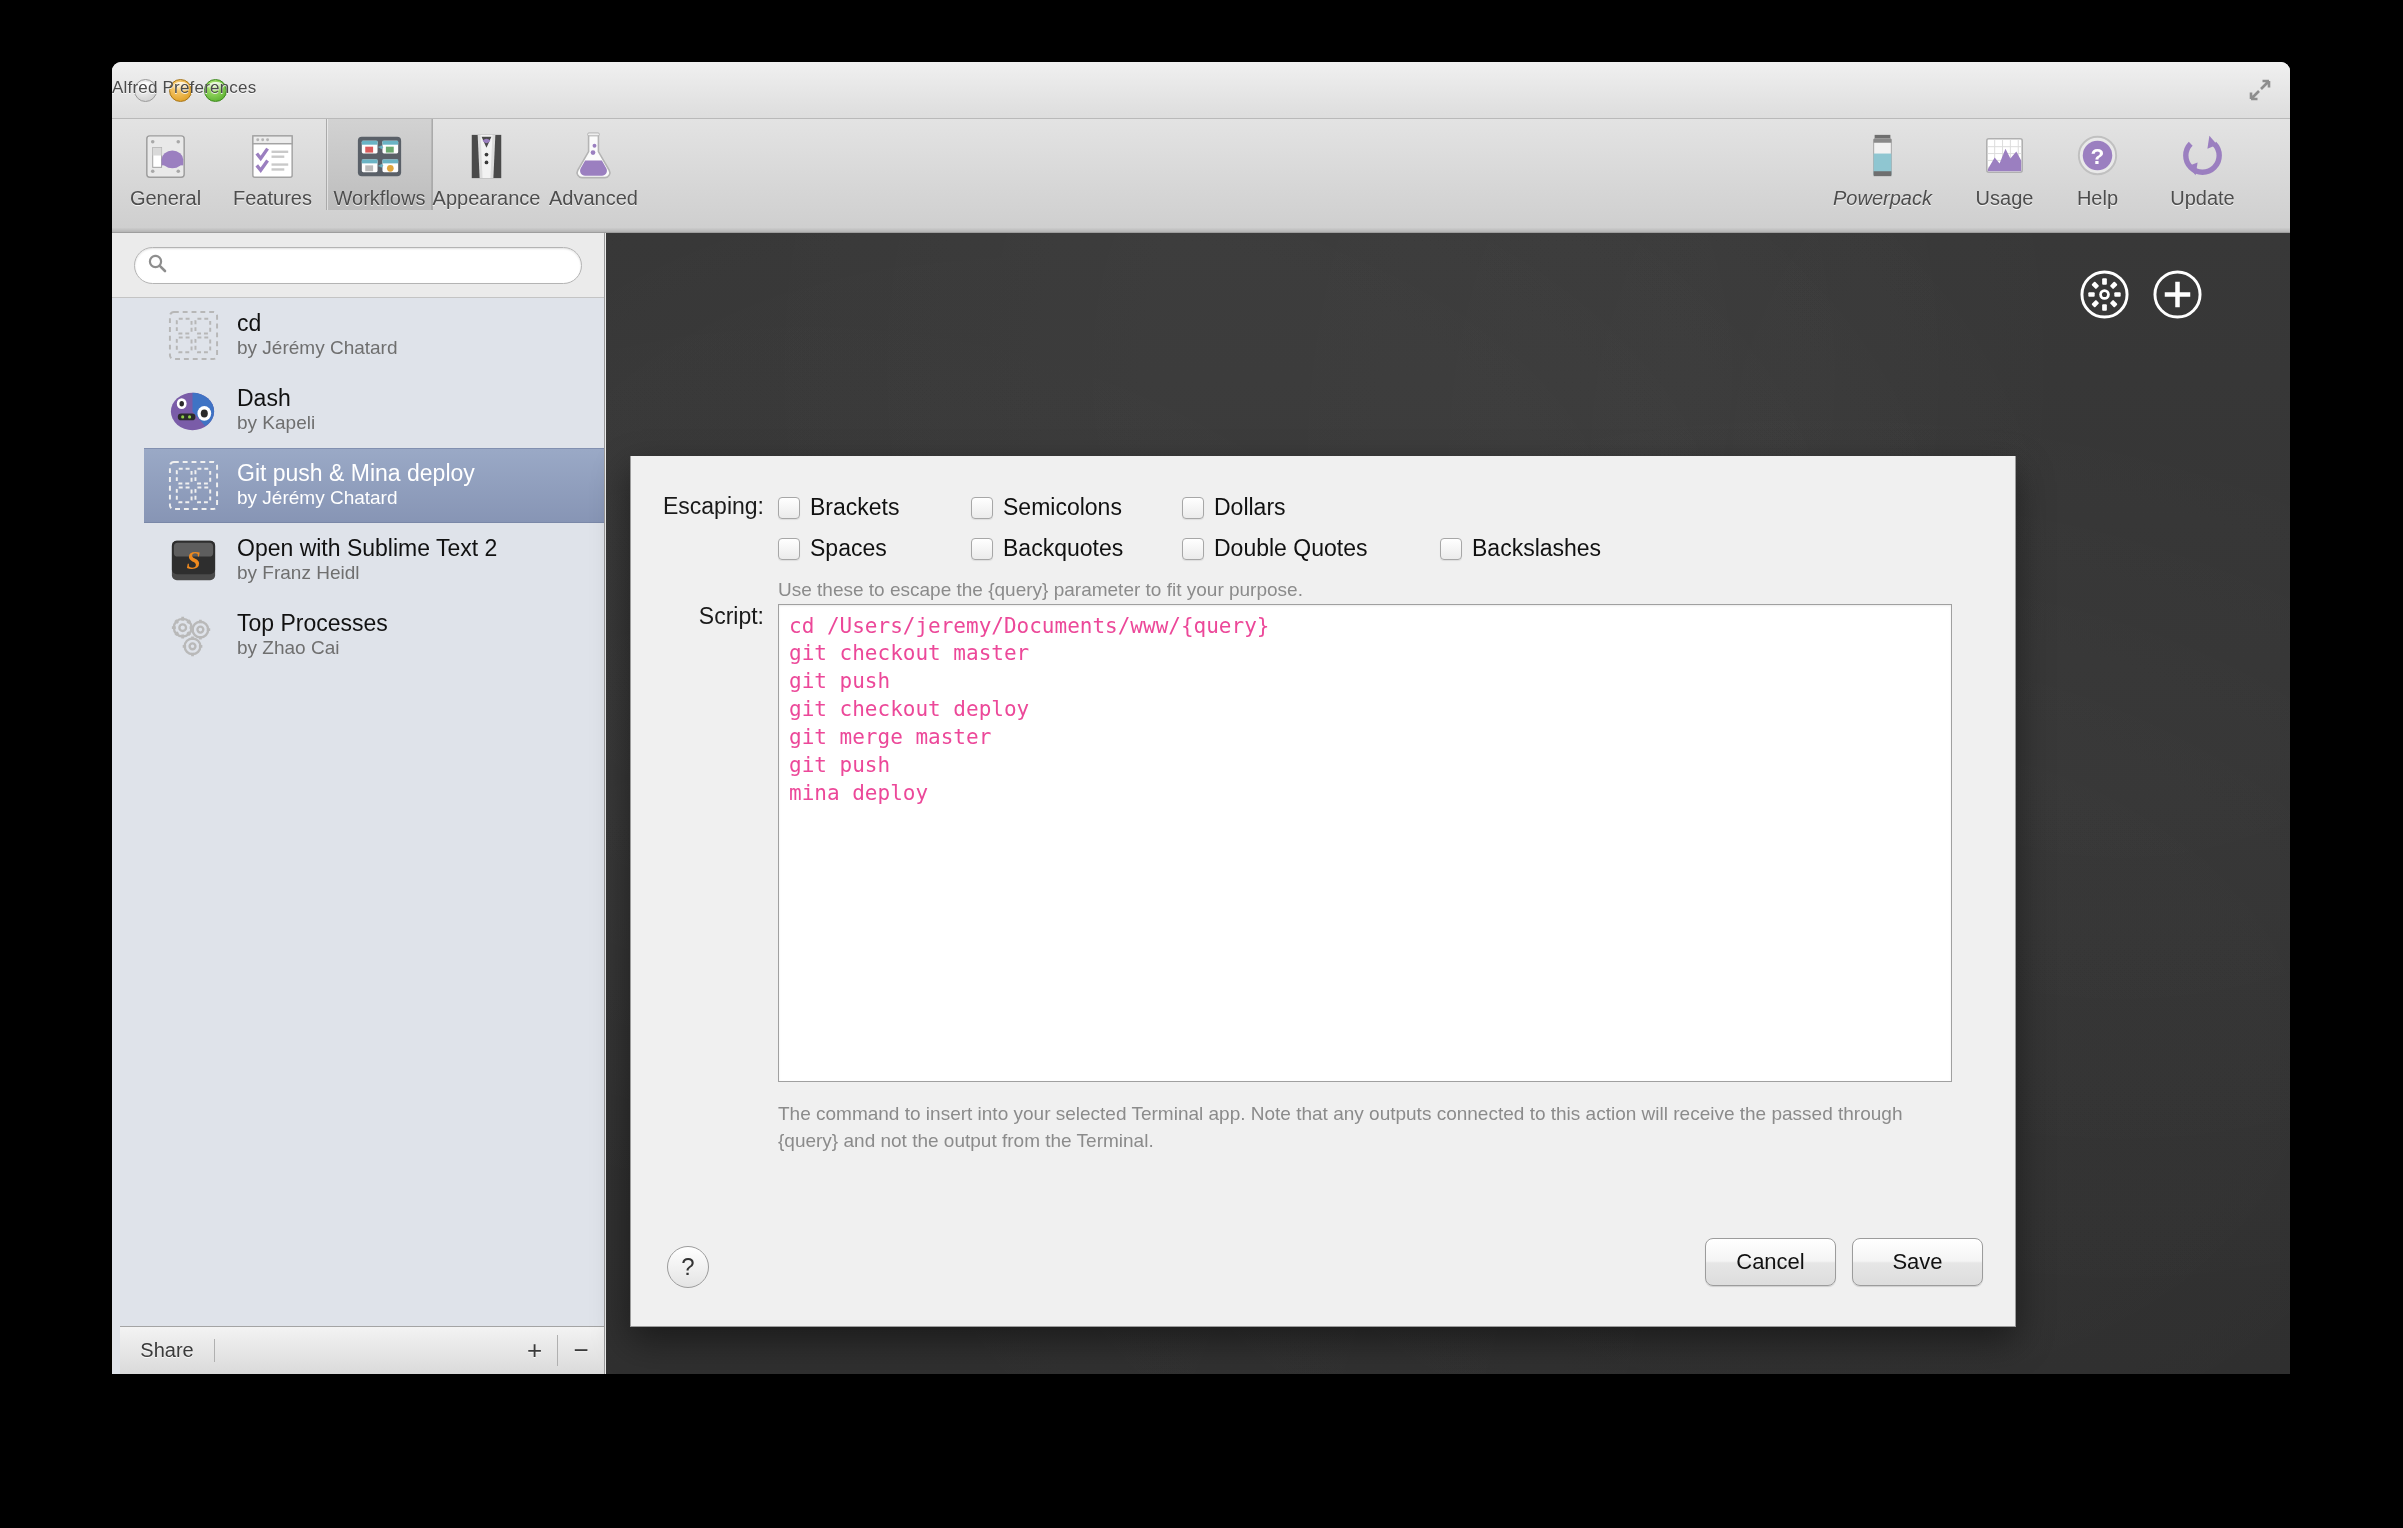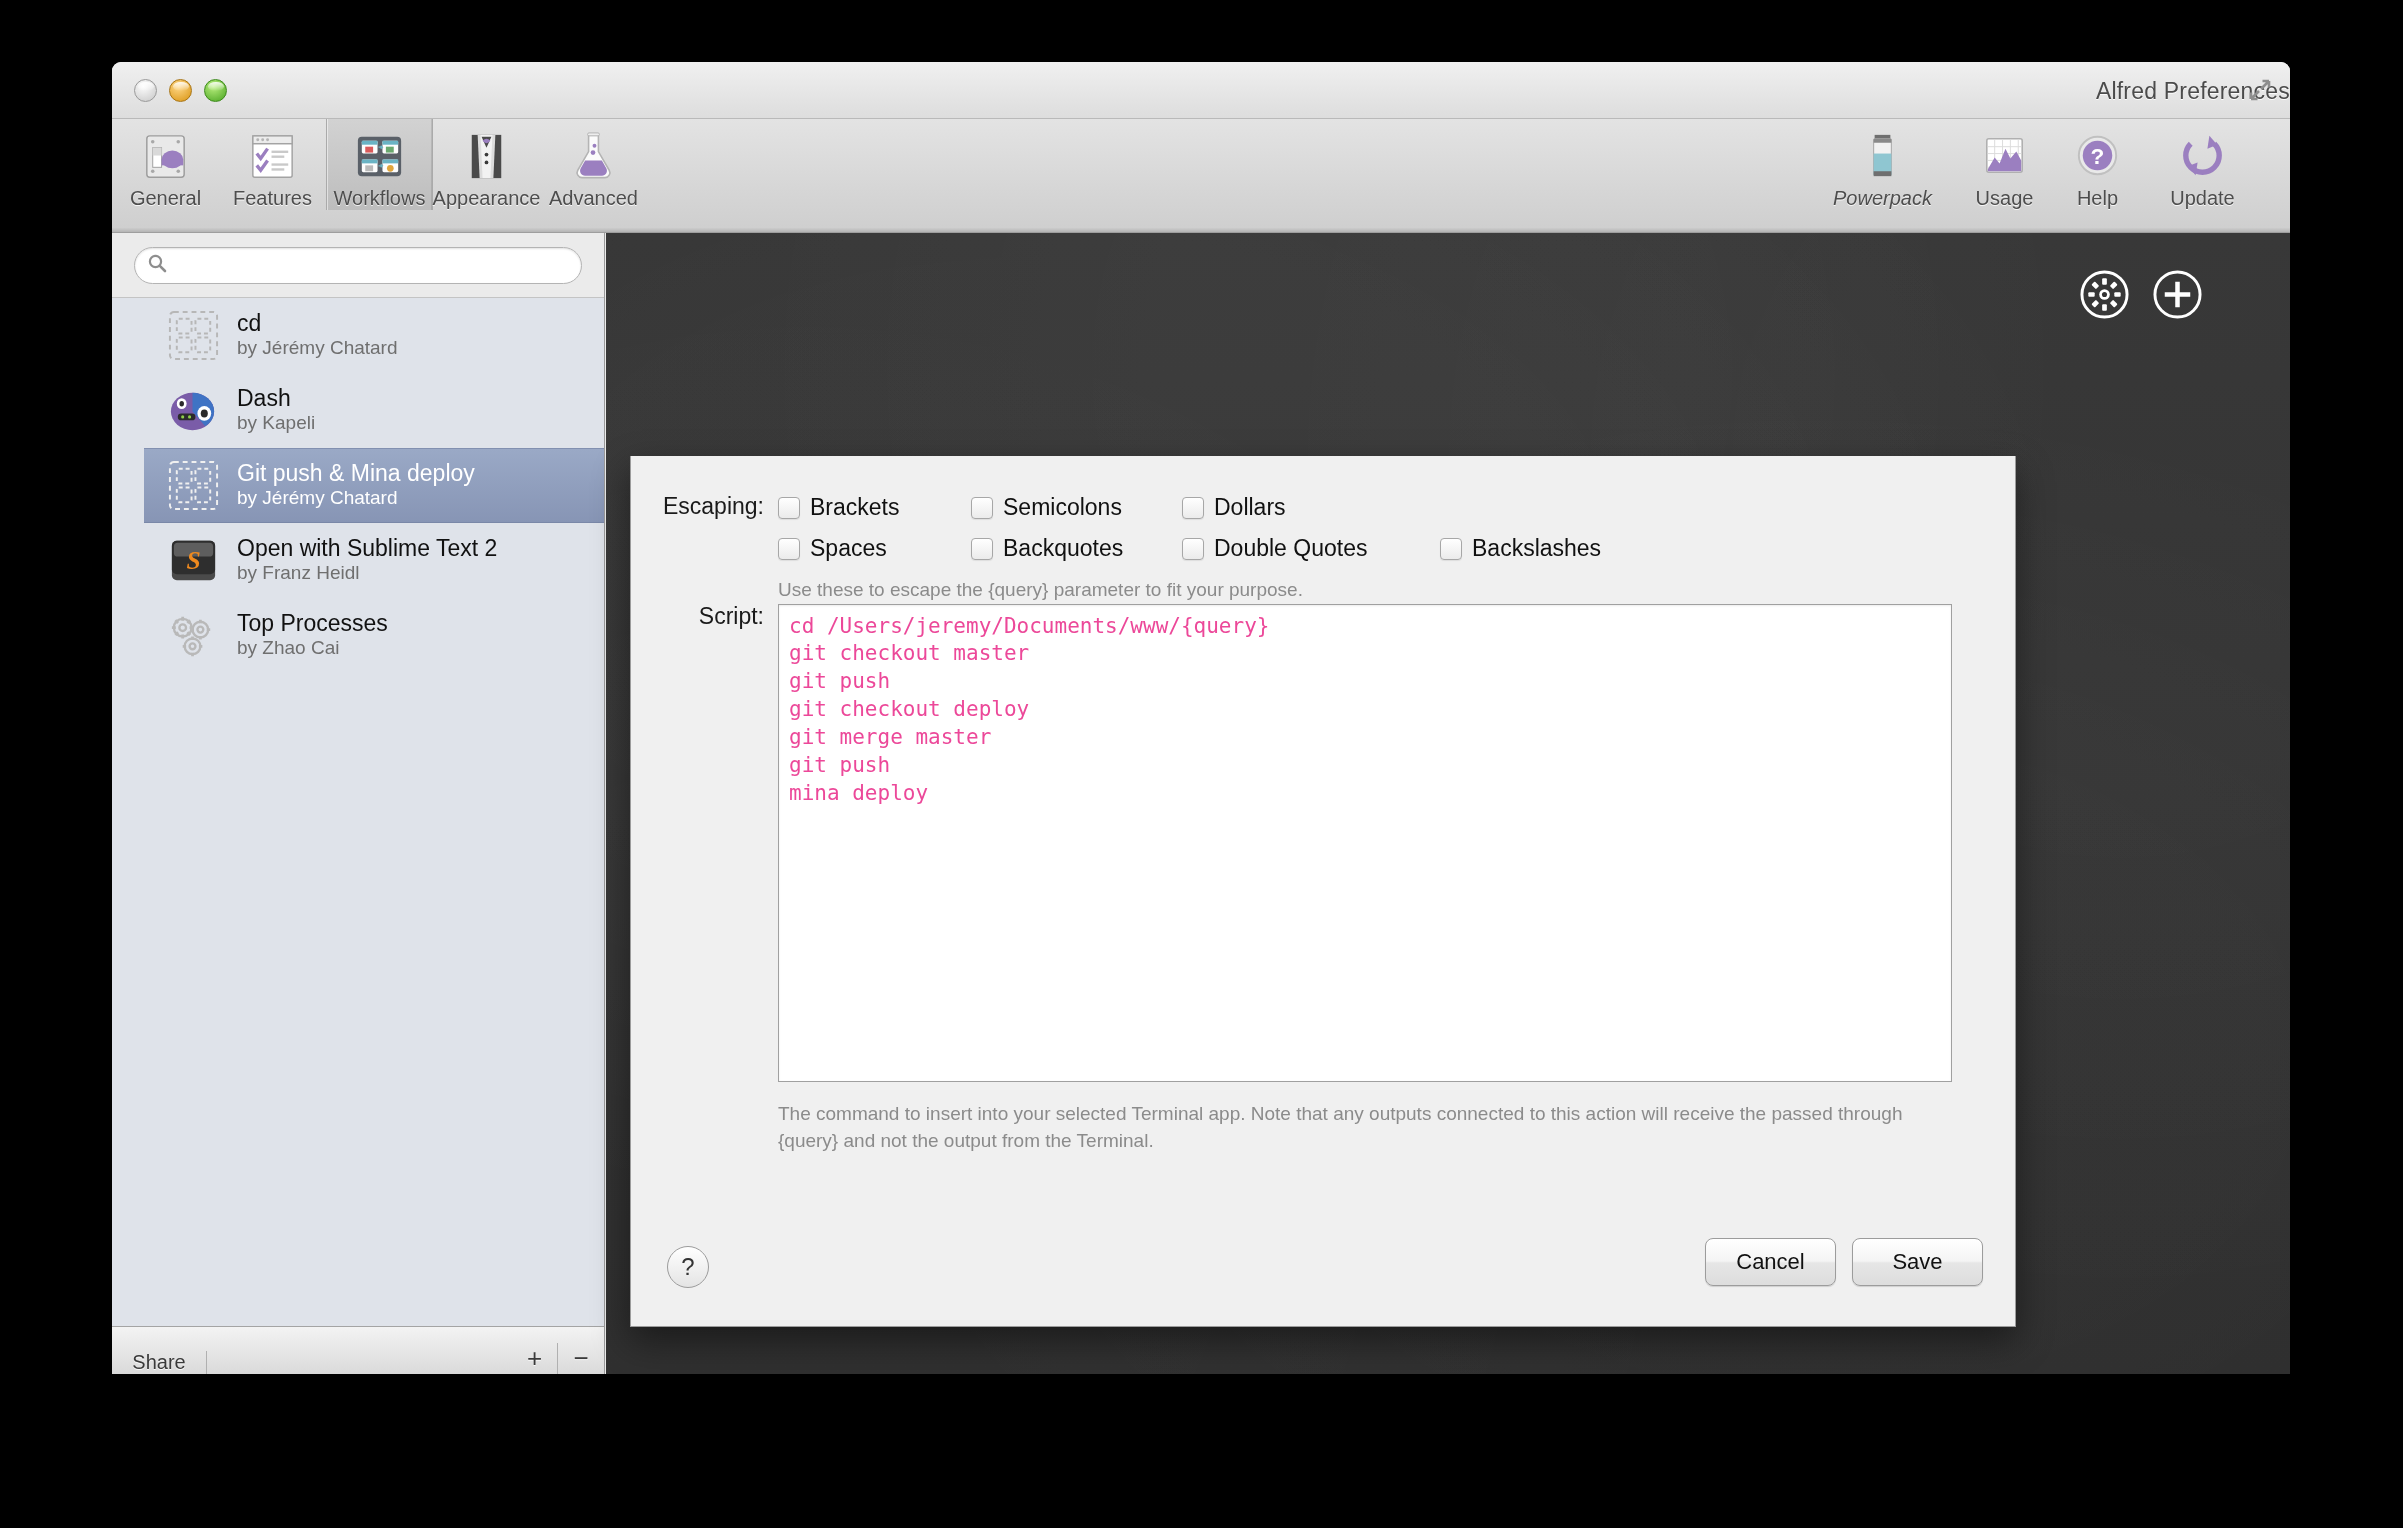--- a/index.html
+++ b/index.html
@@ -23,22 +23,22 @@
 
   
   #titlebar {
     position: relative;
     height: 57px;
     background: linear-gradient(to bottom, #f0f0f0 0%, #dddddd 100%);
     border-bottom: 1px solid #b9b9b9;
   }
   #title {
     position: absolute; left: 0; right: 0; top: 16px;
-    text-align: right;
-    font-size: 23px; color: #4b4b4b;
+    text-align: left;
+    font-size: 17px; color: #4b4b4b;
     text-shadow: 0 1px 0 rgba(255,255,255,.85);
     letter-spacing: 0.2px;
   }
   .lights { position: absolute; left: 22px; top: 17px; display: flex; gap: 12px; }
   .light { width: 23px; height: 23px; border-radius: 50%; position: relative; }
   .light::after {
     content:""; position:absolute; left:3px; top:2px; width:16px; height:9px;
     border-radius:50%; background:linear-gradient(to bottom, rgba(255,255,255,.9), rgba(255,255,255,0));
   }
   .l-close  { background: radial-gradient(circle at 40% 30%, #fdfdfd, #c6c6c6); border:1px solid #9a9a9a; }
@@ -110,23 +110,24 @@
   .wf-row.selected {
     background: linear-gradient(to bottom, #9aa9c6, #8795b5);
     border-top: 1px solid #8290b0; border-bottom: 1px solid #7a88a8;
   }
   .wf-icon { width: 55px; height: 55px; flex: 0 0 55px; margin-right: 16px; position: relative; }
   .wf-texts { display: flex; flex-direction: column; justify-content: center; overflow: hidden; }
   .wf-name { font-size: 23px; color: #111; white-space: nowrap; line-height: 1.15; }
   .wf-author { font-size: 19px; color: #6f6f6f; white-space: nowrap; line-height: 1.3; }
   .wf-row.selected .wf-name, .wf-row.selected .wf-author { color: #fff; }
   #sidebar-footer {
-    height: 48px; display: flex; align-items: flex-end;
+    height: 48px; display: flex; align-items: center;
     background: linear-gradient(to bottom, #f3f3f3, #dadada);
     border-top: 1px solid #a4a4a4;
+    margin-left: 8px;
   }
   .sf-btn {
     display:flex; align-items:center; justify-content:center;
     font-size: 20px; color: #3a3a3a; cursor: pointer;
     border-right: 1px solid #b0b0b0;
     text-shadow: 0 1px 0 rgba(255,255,255,.8);
   }
   #share-btn { width: 95px; }
   #sf-gap { flex: 1; border-right: 1px solid #b0b0b0; background: linear-gradient(to bottom,#ededed,#dcdcdc); }
   #add-wf-btn, #remove-wf-btn { width: 46px; font-size: 26px; }

